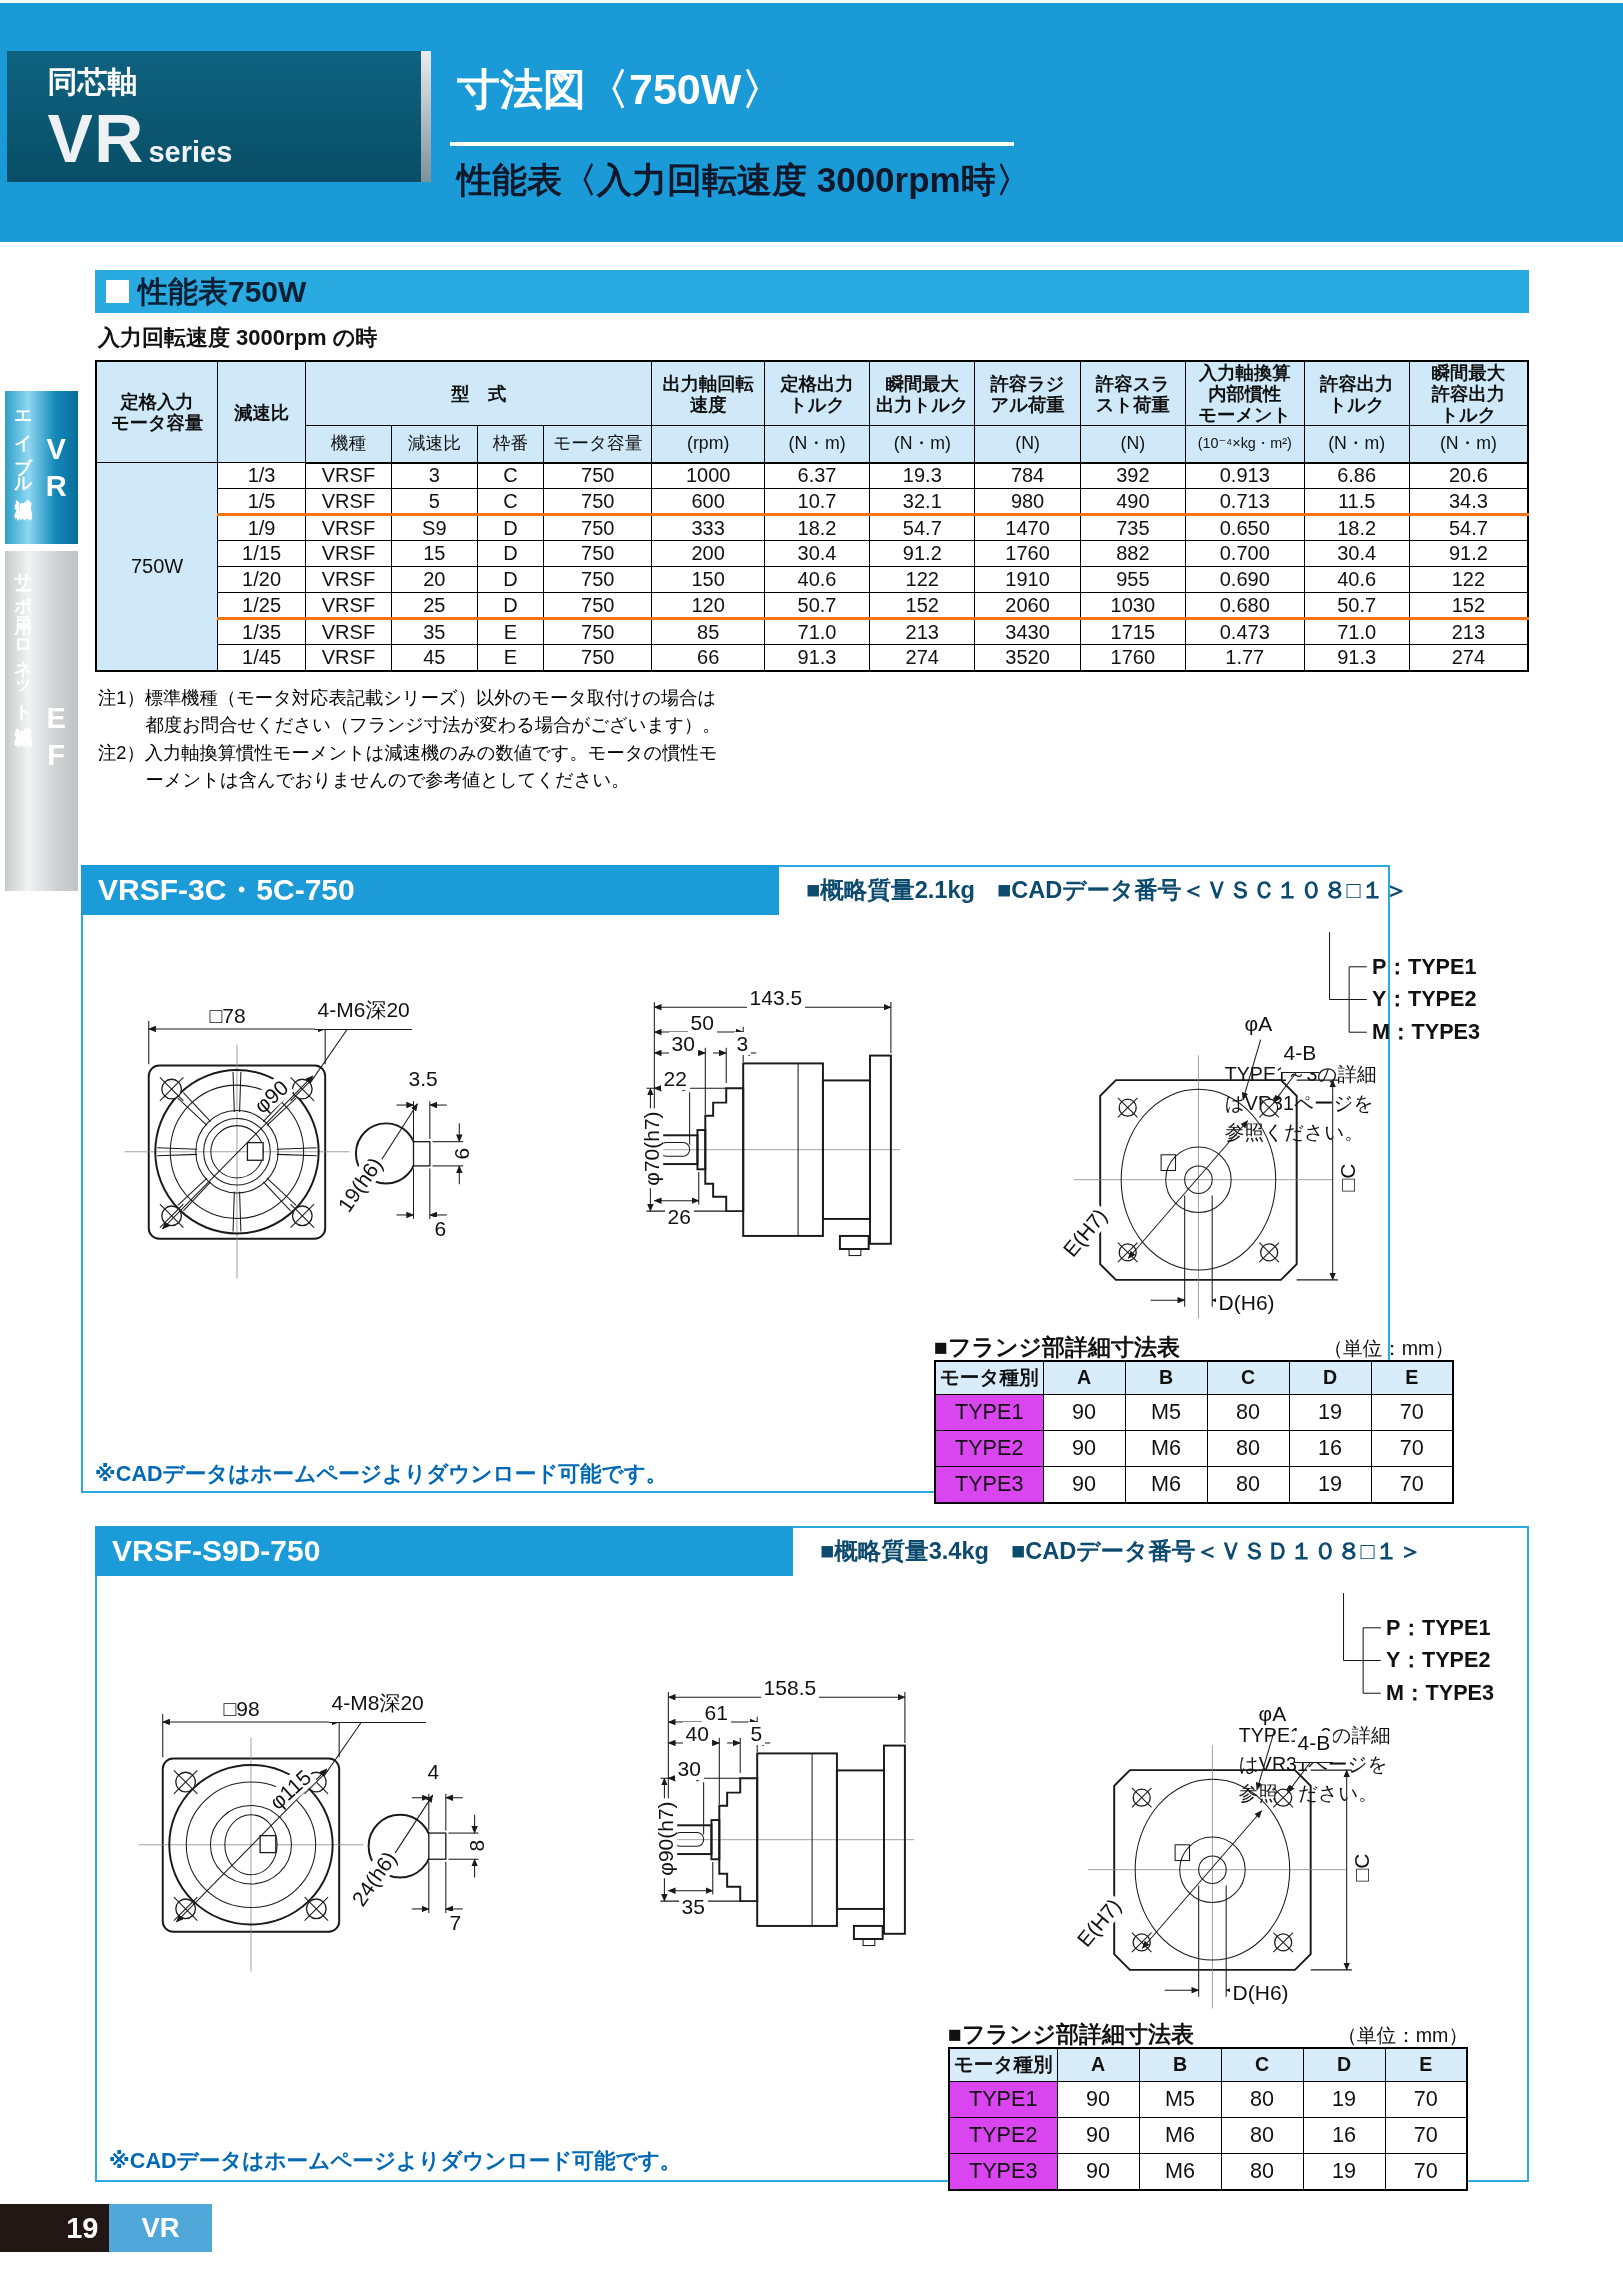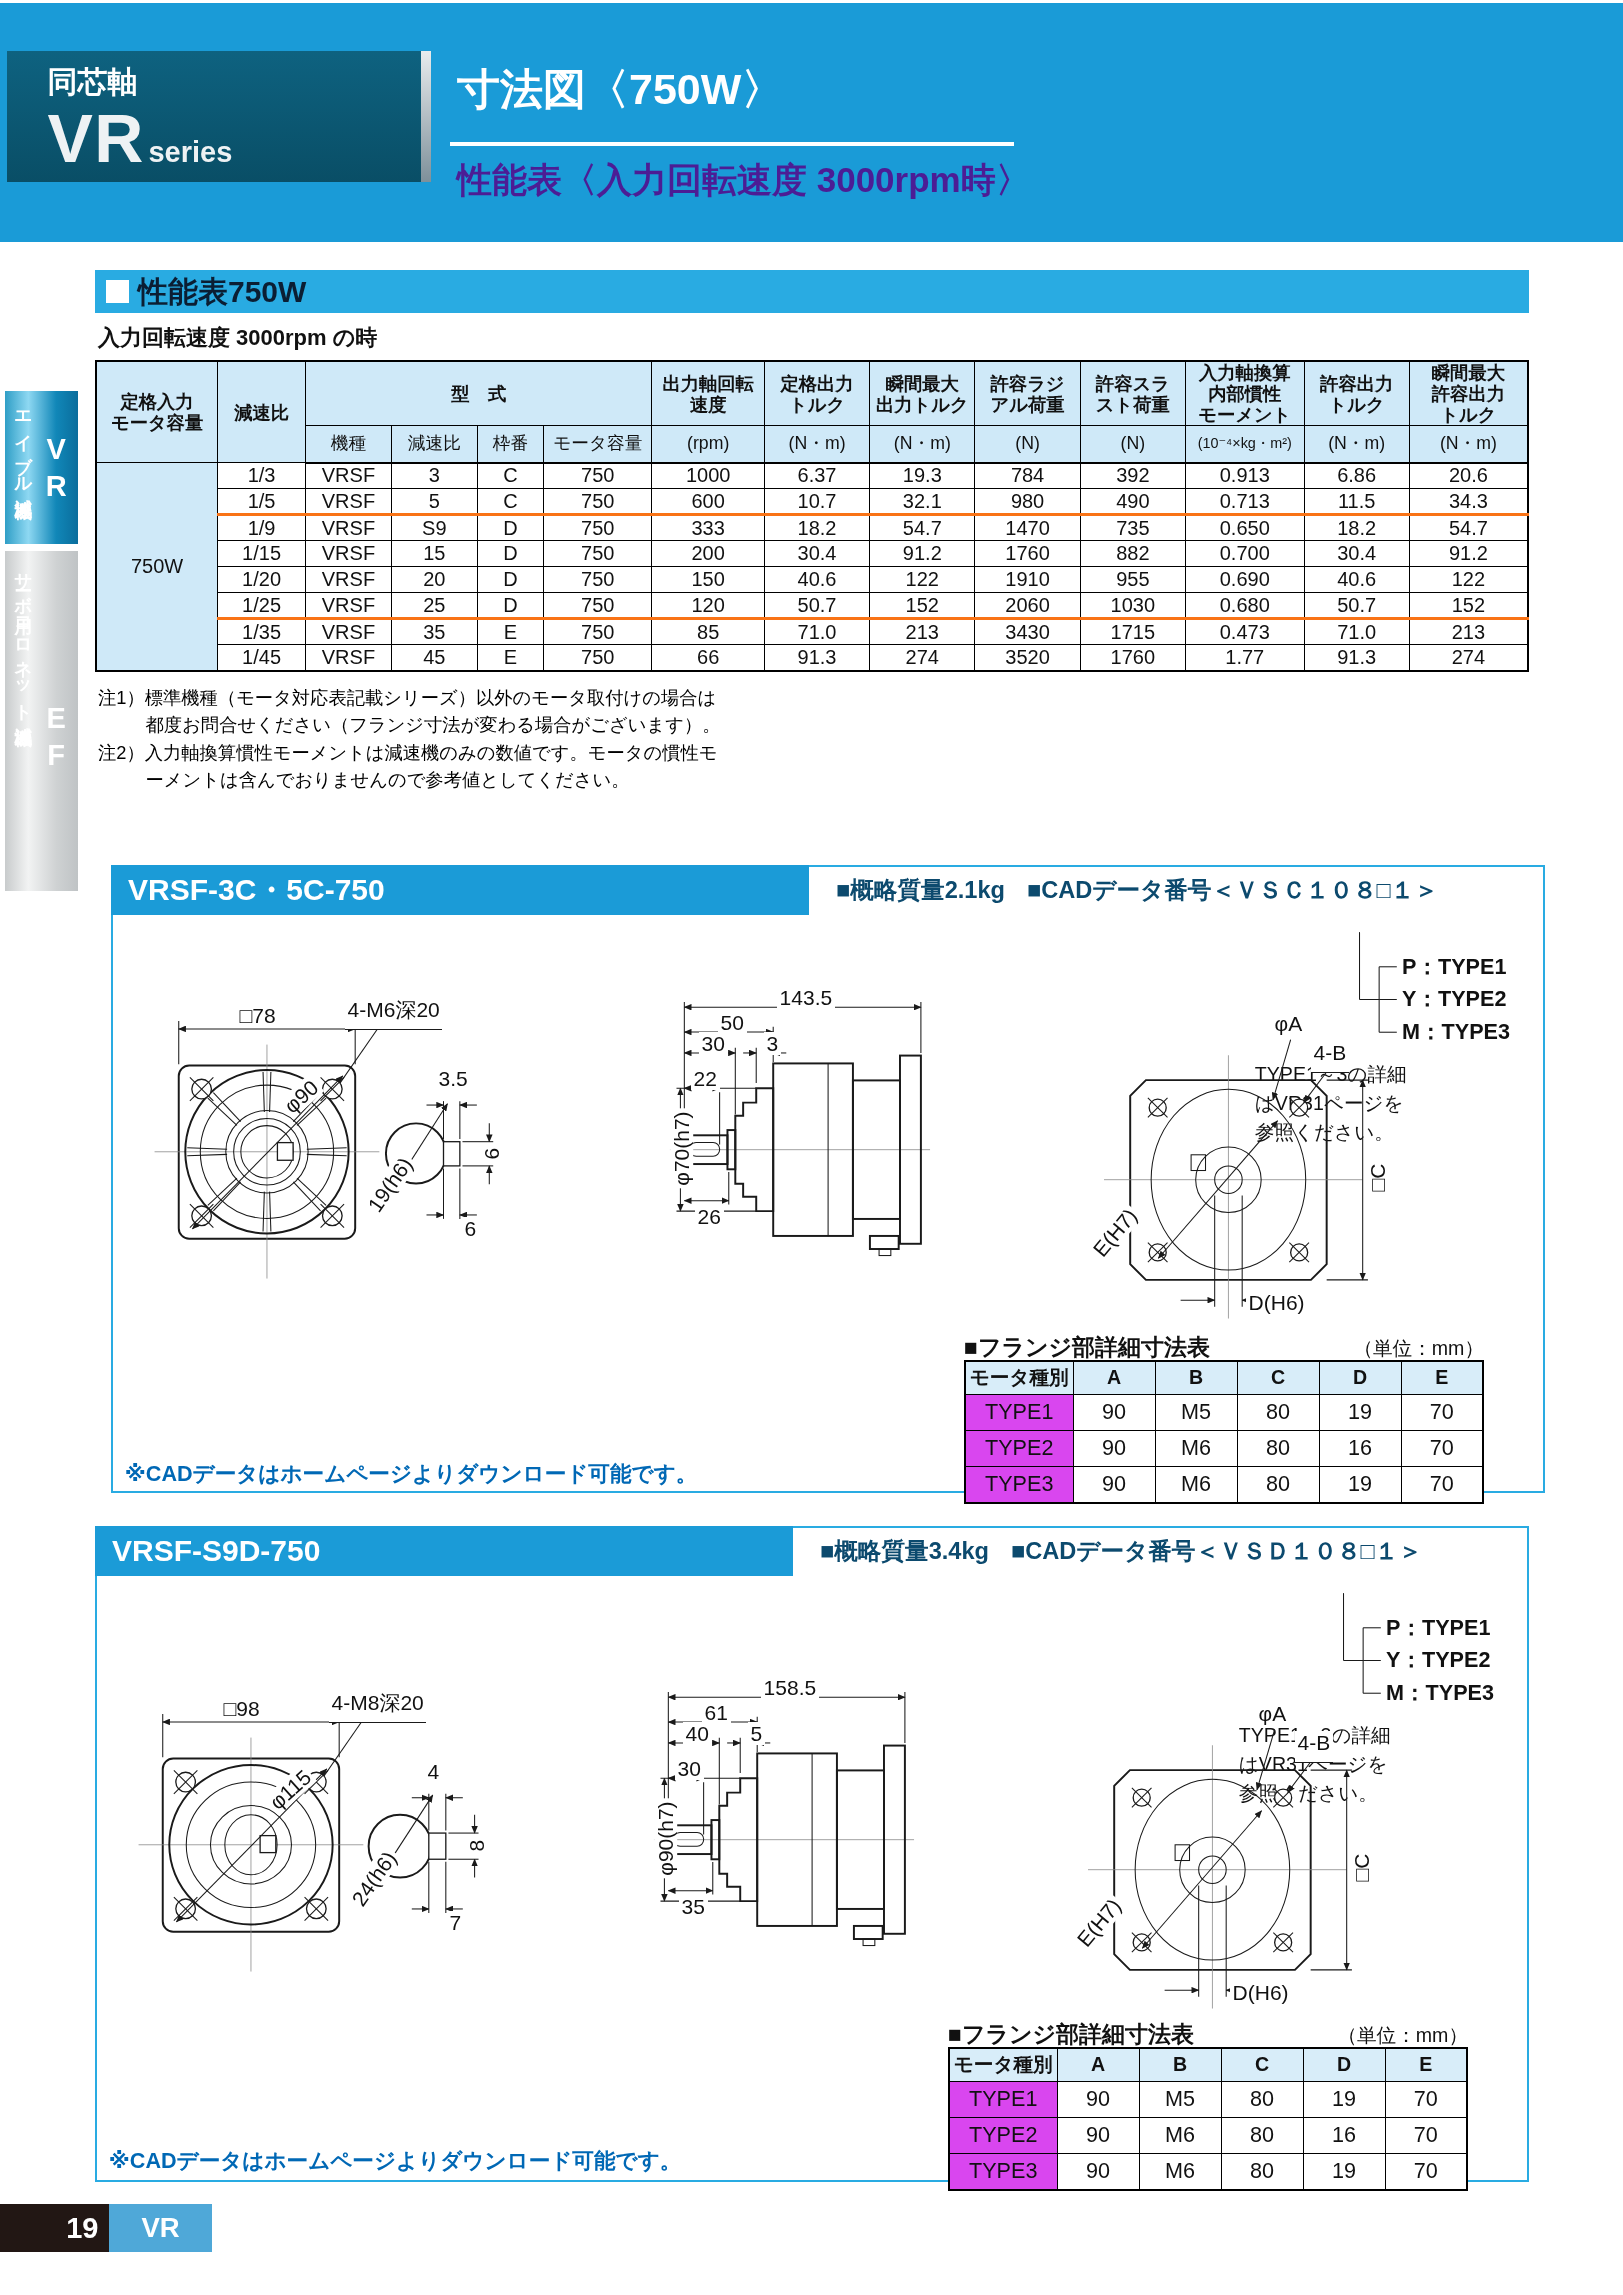--- a/index.html
+++ b/index.html
@@ -11,21 +11,21 @@
   .band{left:0;top:3.3px;width:1623px;height:239px;background:#1a9bd7;}
   .darkbox{left:6.5px;top:48px;width:414px;height:131px;background:linear-gradient(180deg,#0e6280,#094e66);
            color:#fff;padding-left:41px;box-sizing:border-box;}
   .darkbox .t1{font-size:30px;font-weight:bold;margin-top:10.5px;}
   .darkbox .t2{display:flex;align-items:baseline;margin-top:-3.9px;}
   .darkbox .vr{font-size:68px;font-weight:bold;letter-spacing:1.3px;color:#eef2f4;}
   .darkbox .ser{font-size:29px;font-weight:bold;margin-left:3.9px;color:#eef2f4;}
   .graystrip{left:421px;top:48px;width:9.8px;height:131px;background:linear-gradient(180deg,#e8ecee,#7e909a);}
   .htitle1{left:457px;top:58px;font-size:43px;font-weight:bold;color:#fff;}
   .hline{left:450px;top:139px;width:564px;height:3.3px;background:#fff;}
-  .htitle2{left:457px;top:154px;font-size:35px;font-weight:bold;color:#4c1d95;}
+  .htitle2{left:457px;top:154px;font-size:35px;font-weight:bold;color:#0f172a;}
   
   .perfbar{left:95px;top:270px;width:1434px;height:43px;background:#29abe2;}
   .perfbar .sq{position:absolute;left:10.5px;top:9.8px;width:23.6px;height:23.6px;background:#fff;}
   .perfbar .tt{position:absolute;left:43px;top:0;line-height:43px;font-size:30px;font-weight:bold;color:#0b1e33;}
   .cond{left:98px;top:323px;font-size:22px;font-weight:bold;color:#111;}
   table.perf{position:absolute;left:95px;top:360px;width:1434px;border-collapse:collapse;table-layout:fixed;
              border:2px solid #000;}
   table.perf th,table.perf td{border:0.7px solid #000;text-align:center;vertical-align:middle;padding:0;}
   table.perf th{background:#cfe9f8;font-size:18.3px;font-weight:bold;line-height:21px;}
   table.perf tr.h1{height:63px;}
@@ -310,21 +310,21 @@
           <td>274</td>
       </tr>
     </tbody>
   </table>
 
   <div class="abs notes" style="left:98px;top:684px;width:631px;">
     <div>注1）標準機種（モータ対応表記載シリーズ）以外のモータ取付けの場合は都度お問合せください（フランジ寸法が変わる場合がございます）。</div>
     <div>注2）入力軸換算慣性モーメントは減速機のみの数値です。モータの慣性モーメントは含んでおりませんので参考値としてください。</div>
   </div>
 
-  <div class="abs secbox" style="left:111px;top:865px;width:1434px;height:628px;">
+  <div class="abs secbox" style="left:81px;top:865px;width:1309px;height:628px;">
     <div class="secbar">VRSF-3C・5C-750</div>
     <div class="masscad">
       <span>■概略質量2.1kg</span>
       <span>■CADデータ番号＜ＶＳＣ１０８□１＞</span>
     </div>
 
     <div class="branch">
       <svg width="301" height="118" viewBox="0 0 460 180">
         <line class="tl" x1="175" y1="0" x2="175" y2="103"></line>
         <line class="tl" x1="175" y1="103" x2="205" y2="103"></line>

